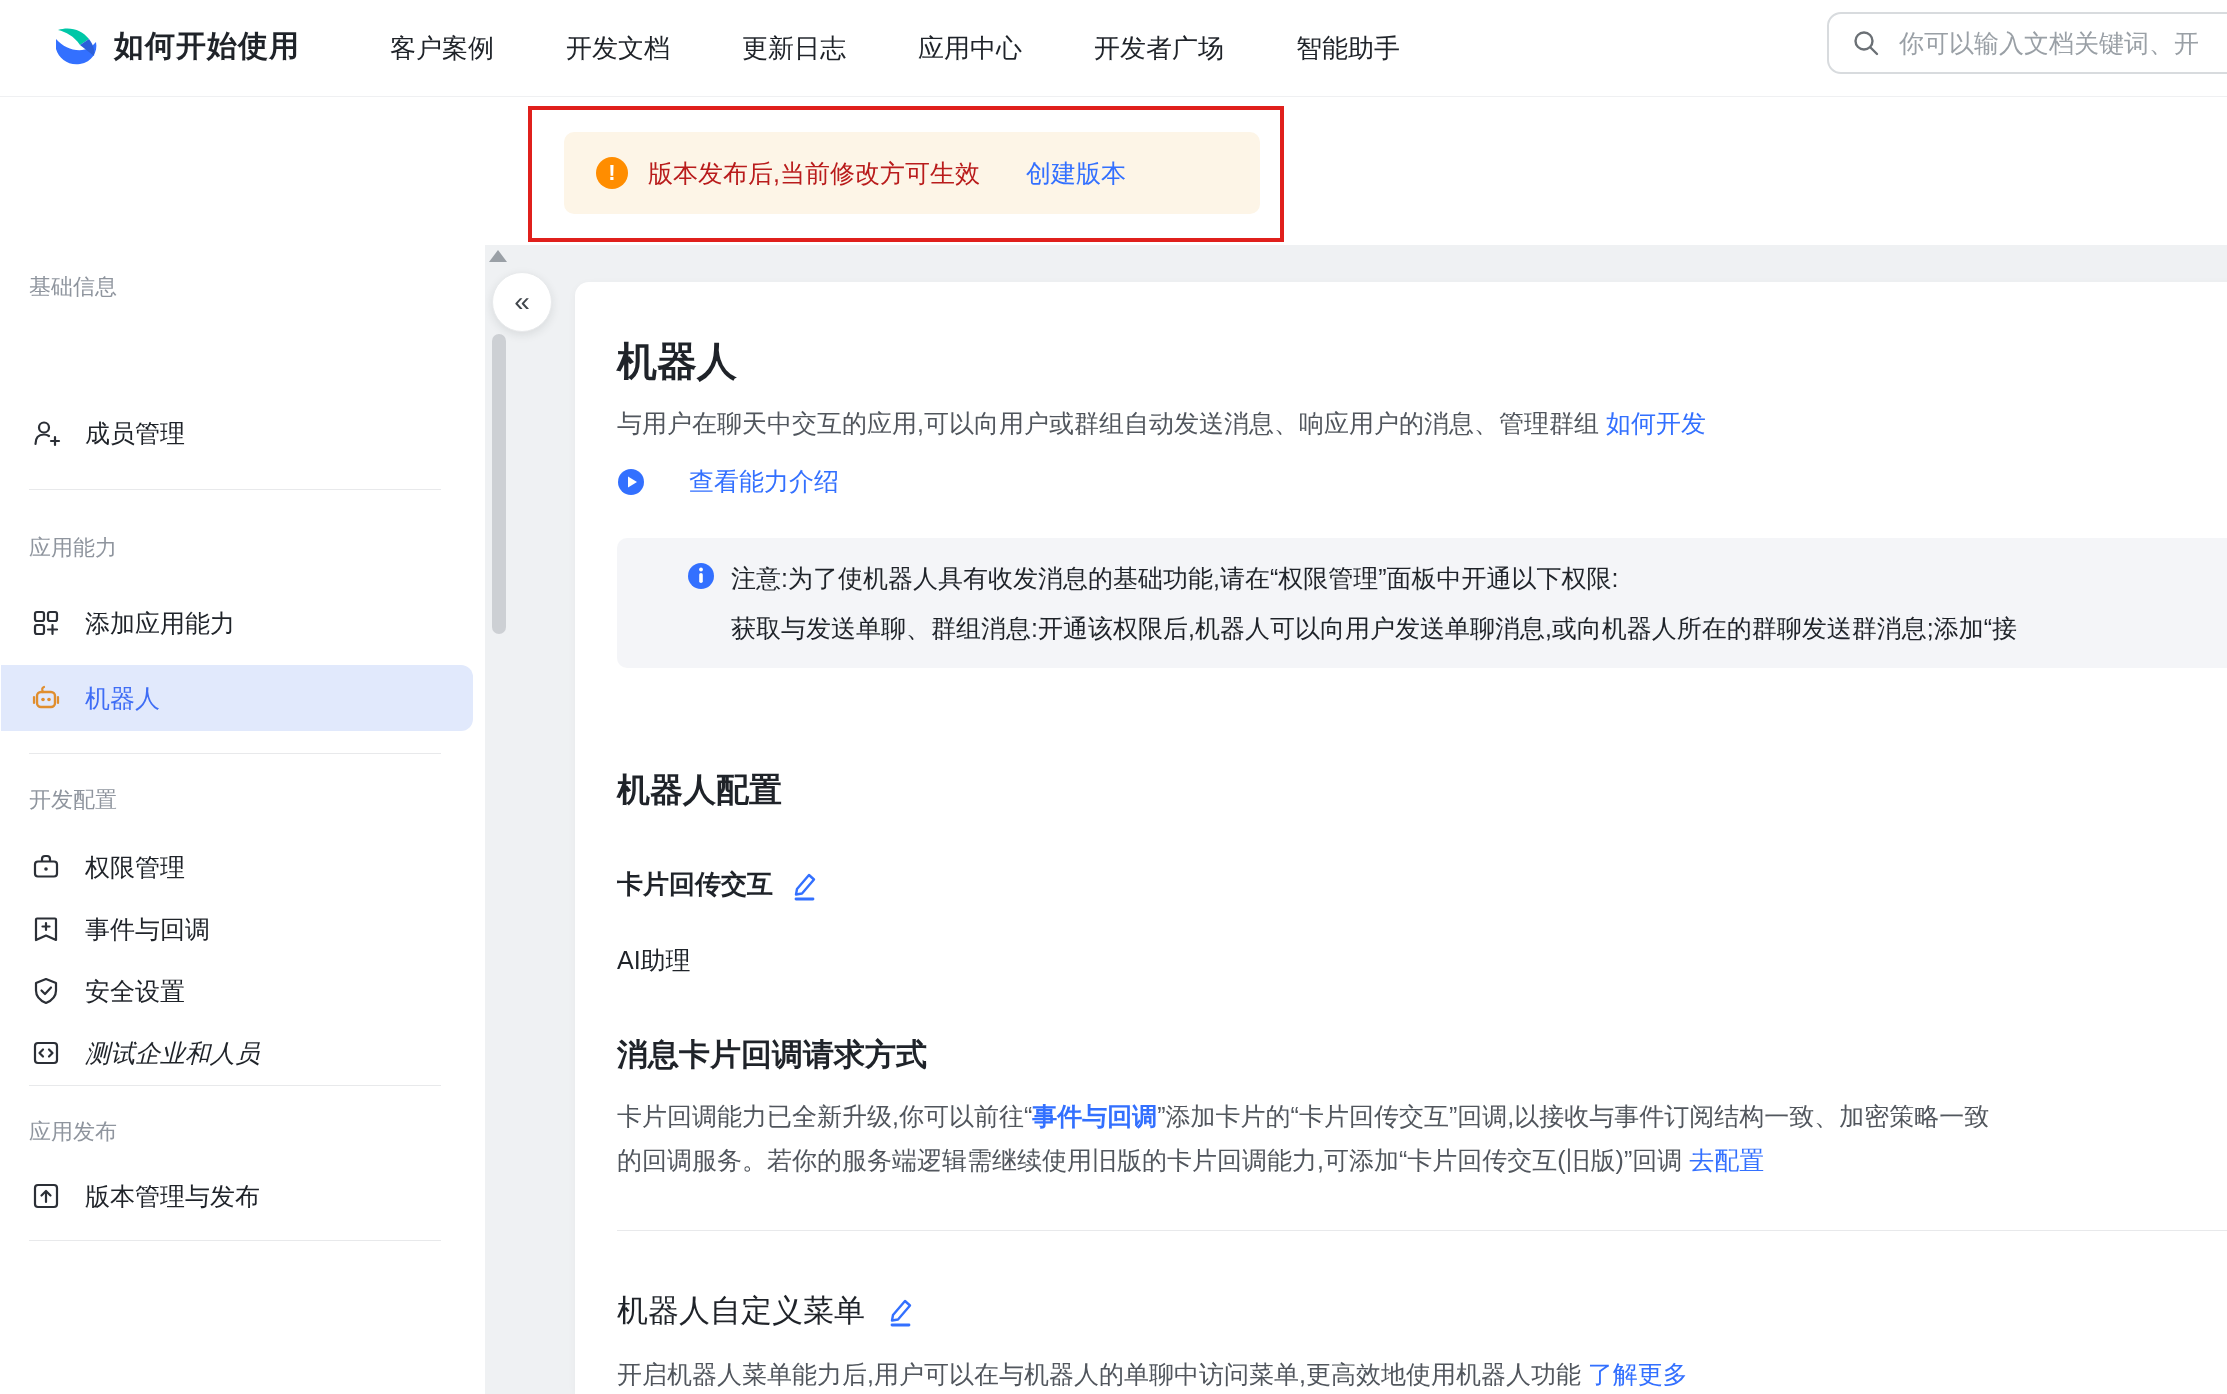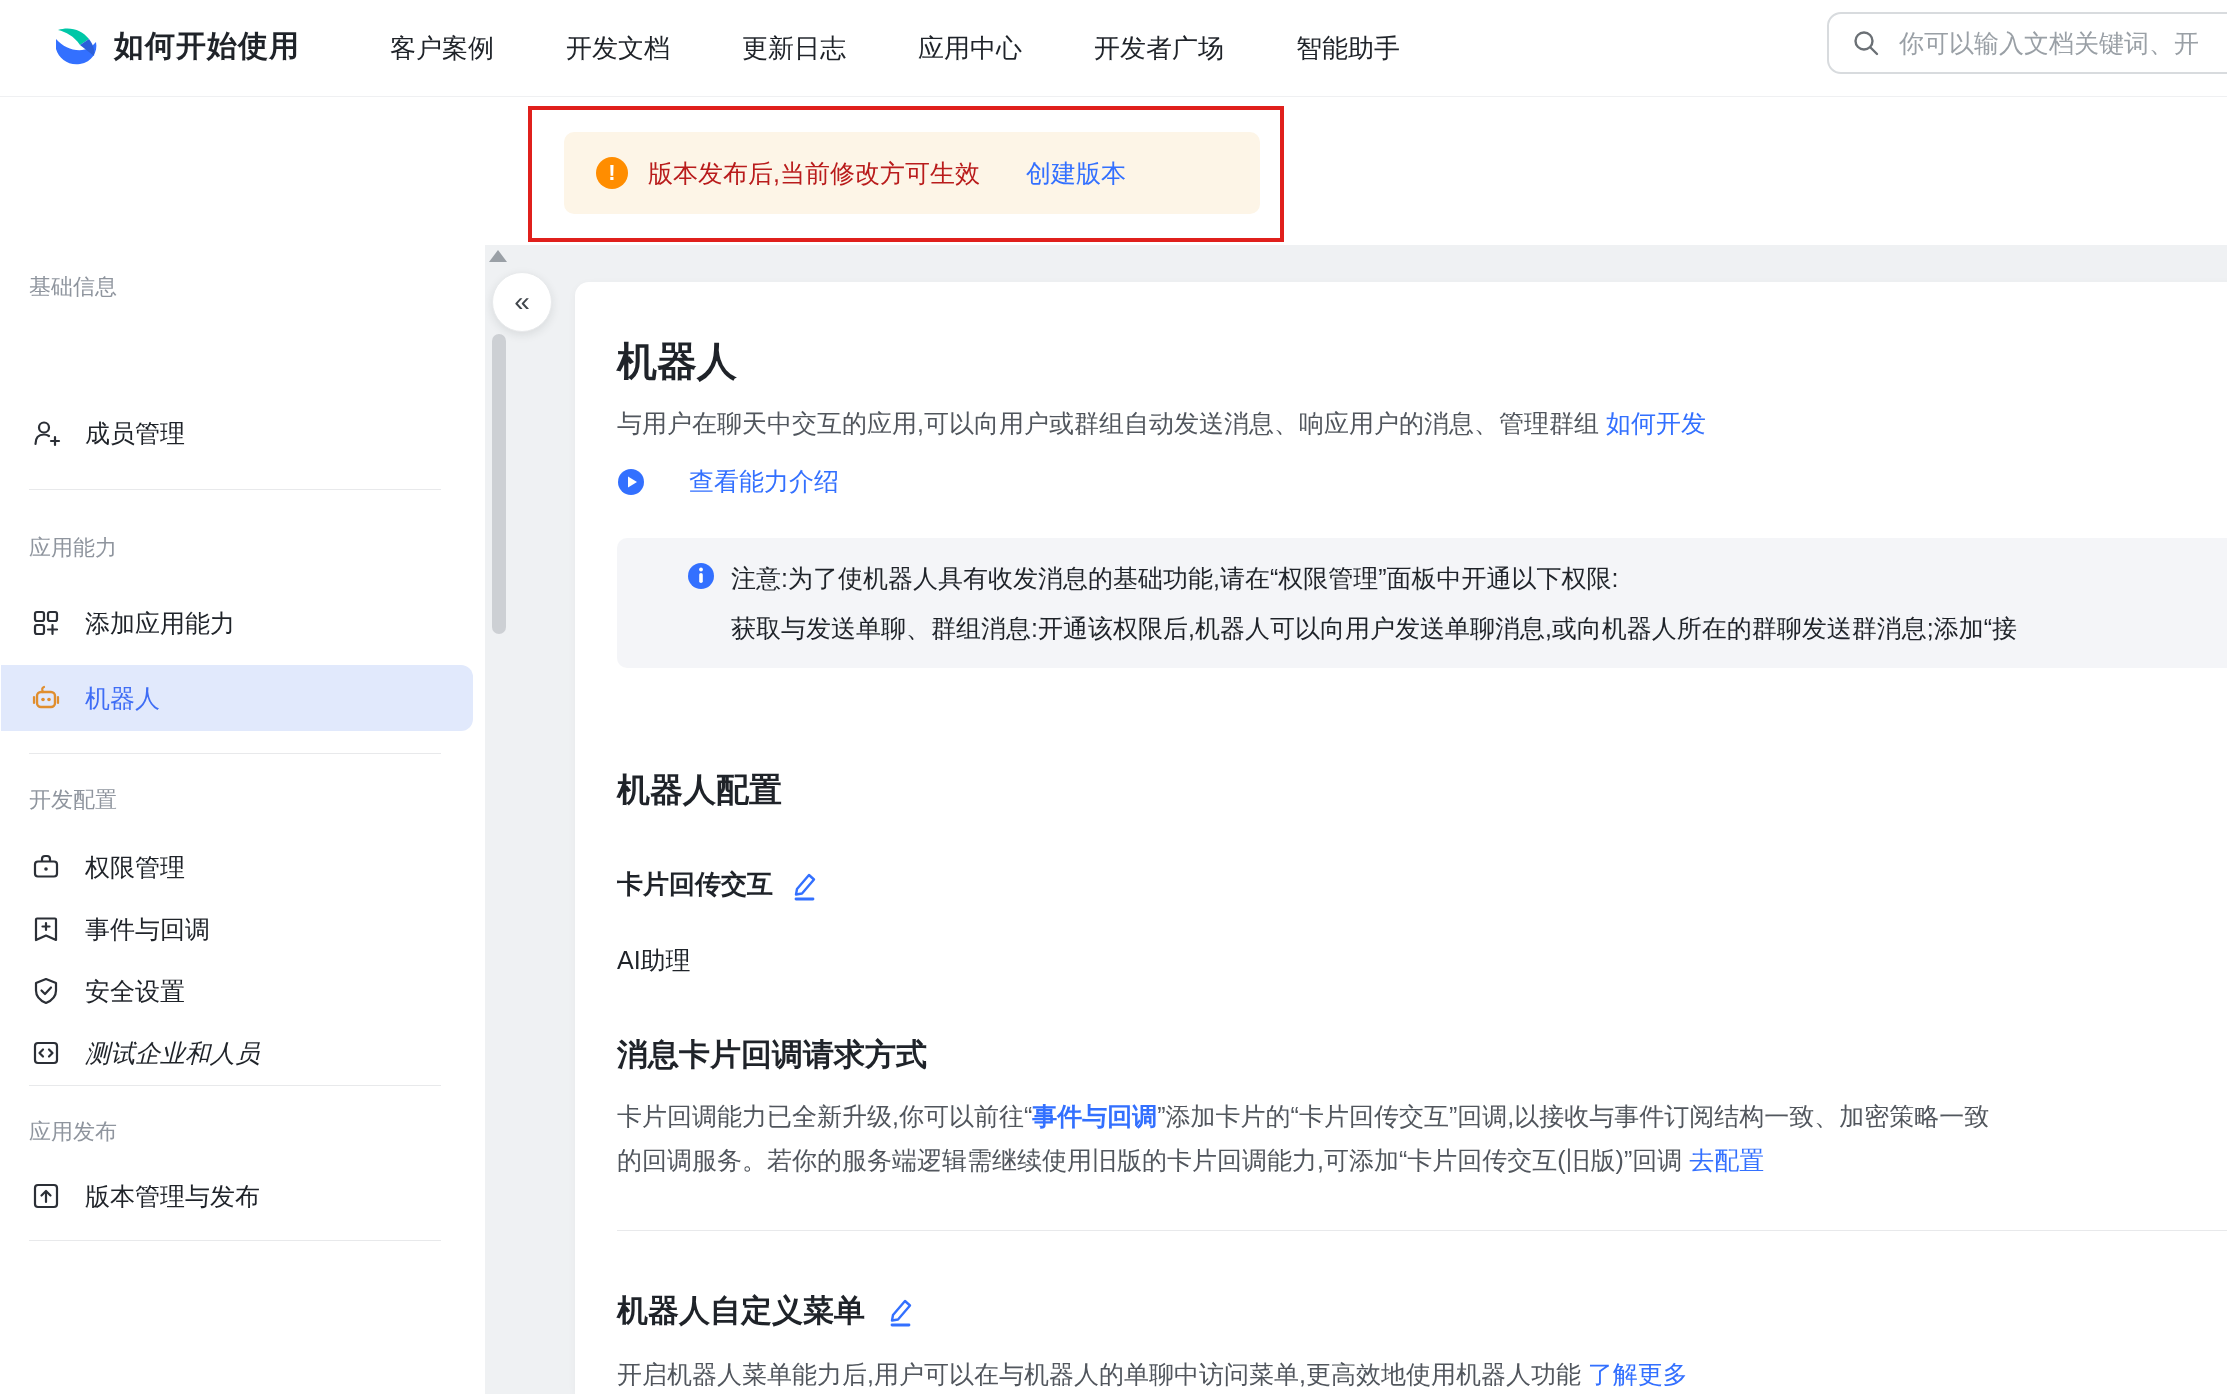--- a/index.html
+++ b/index.html
@@ -70,21 +70,21 @@
   .how-start-row{left:42px;top:585px;display:flex;align-items:center;gap:16px;z-index:2;}
   .how-start-row b{font-size:26px;font-weight:bold;}
   .ai-assist{left:42px;top:662px;font-size:25px;z-index:2;}
 
   .sec-title-md{left:42px;top:752px;font-size:31px;font-weight:bold;z-index:2;}
   .cb-line1{left:42px;top:818px;font-size:25px;color:#51565d;z-index:2;white-space:nowrap;}
   .cb-line2{left:42px;top:862px;font-size:25px;color:#51565d;z-index:2;white-space:nowrap;text-align:right;}
 
   .hr{left:42px;top:948px;width:1610px;height:1px;background:#e8e9eb;z-index:2;}
   .menu-title-row{left:42px;top:1008px;display:flex;align-items:center;gap:20px;z-index:2;}
-  .menu-title-row b{font-size:31px;font-weight:bold;}
+  .menu-title-row b{font-size:31px;font-weight:normal;}
   .menu-desc{left:42px;top:1076px;font-size:25px;color:#51565d;z-index:2;white-space:nowrap;}
 
   
   .wm{position:absolute;display:flex;align-items:flex-start;gap:8px;z-index:1;pointer-events:none;}
   .wm-text{font-size:64px;font-weight:bold;letter-spacing:6px;color:rgba(110,165,230,0.30);font-family:"DejaVu Sans",sans-serif;}
   .wm-sub{position:absolute;font-size:25px;color:rgba(125,135,148,0.42);z-index:1;pointer-events:none;white-space:nowrap;}
 </style>
 </head>
 <body>
 

